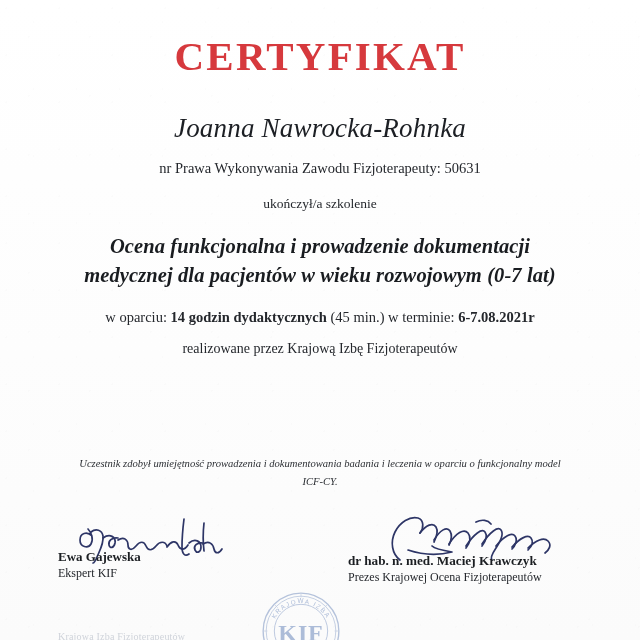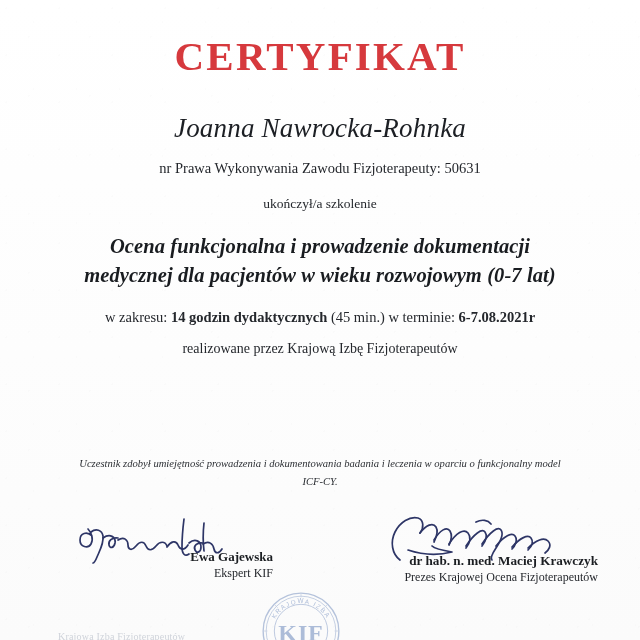--- a/index.html
+++ b/index.html
@@ -117,21 +117,21 @@
     right: 74px;
     text-align: center;
     font-style: italic;
     font-size: 10.6px;
     line-height: 1.72;
     color: #2b2e33;
   }
   #note-program { top: 398px; }
   #note-skills  { top: 455px; }
 
-  .sig-block { position: absolute; text-align: right; }
+  .sig-block { position: absolute; text-align: left; }
   #signature-left  { left: 58px;  top: 516px; width: 215px; }
   #signature-right { left: 348px; top: 508px; width: 250px; }
 
   .sig-mark { display: block; }
   .sig-name {
     font-weight: bold;
     font-size: 13px;
     color: #1b1e22;
     margin-top: -15px;
     position: relative;
@@ -180,21 +180,21 @@
   <div class="license-line">nr Prawa Wykonywania Zawodu Fizjoterapeuty: 50631</div>
 
   <div class="completion-line">ukończył/a szkolenie</div>
 
   <div class="course-title">
     <div>Ocena funkcjonalna i prowadzenie dokumentacji</div>
     <div>medycznej dla pacjentów w wieku rozwojowym (0-7 lat)</div>
   </div>
 
   <div class="scope-line">
-    <span>w zakresu:</span>
+    <span>w oparciu:</span>
     <b>14 godzin dydaktycznych</b>
     <span>(45 min.) w terminie:</span>
     <b>6-7.08.2021r</b>
   </div>
 
   <div class="organizer-line">realizowane przez Krajową Izbę Fizjoterapeutów</div>
 
 
   <div class="note-block" id="note-skills">Uczestnik zdobył umiejętność prowadzenia i dokumentowania badania i leczenia w oparciu o funkcjonalny model ICF-CY.</div>
 

